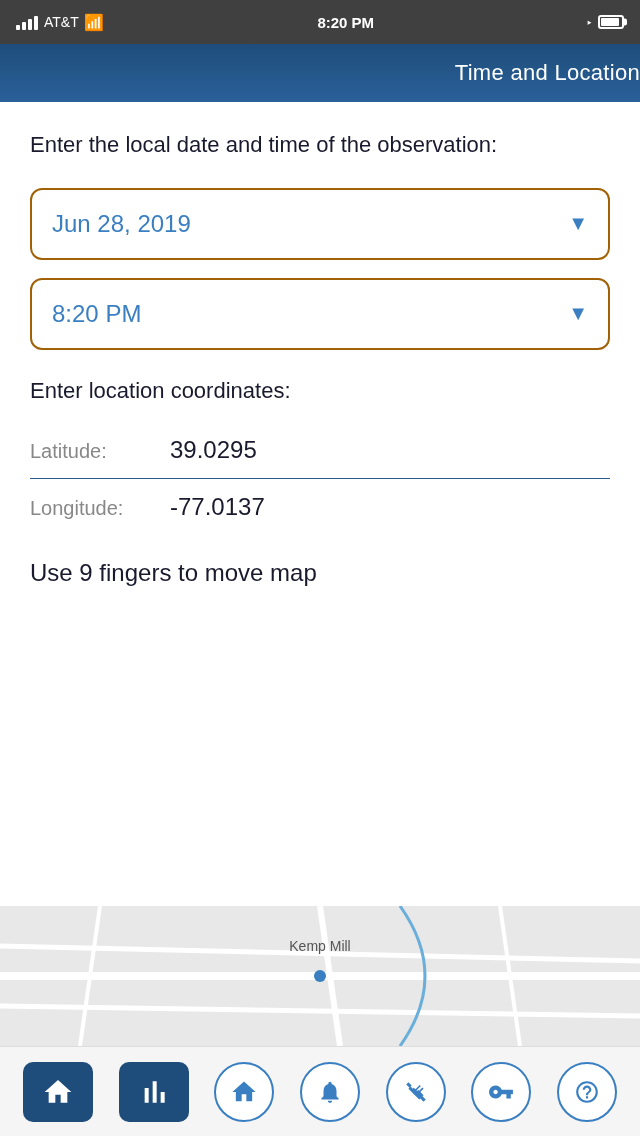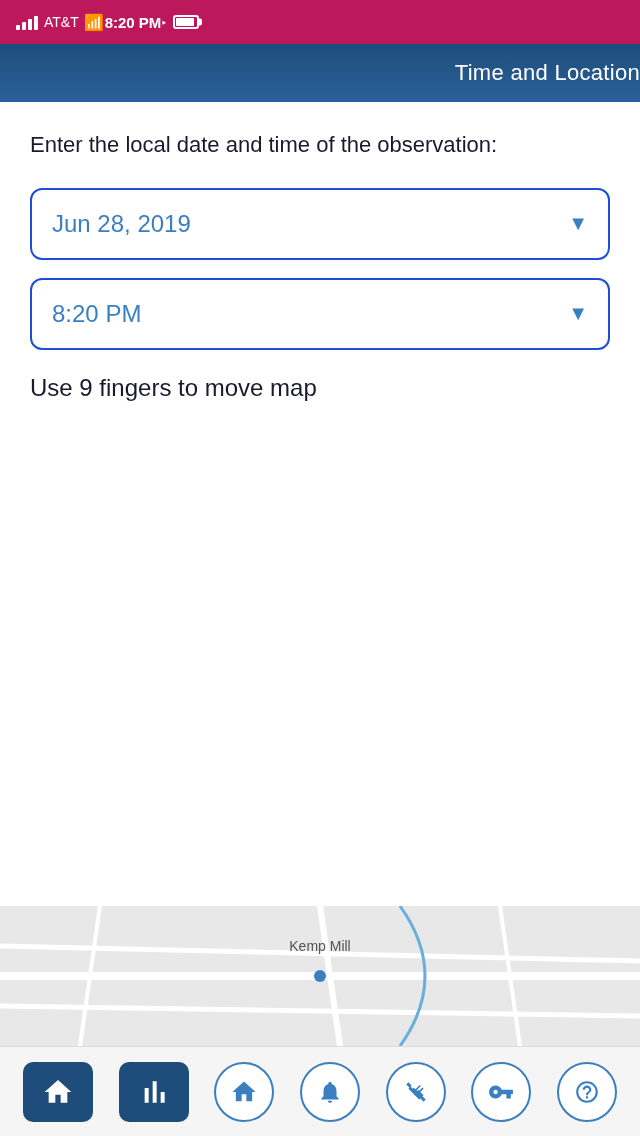--- a/index.html
+++ b/index.html
@@ -10,23 +10,24 @@
       font-family: -apple-system, 'Helvetica Neue', Arial, sans-serif;
       background: #fff;
       overflow: hidden;
       position: relative;
     }
 
     
     .status-bar {
       width: 100%;
       height: 44px;
-      background: #be185d;
-      display: flex;
-      align-items: center;
+      background: #404040;
+      display: flex;
+      align-items: center;
+      justify-content: space-between;
       padding: 0 16px;
       color: white;
       font-size: 14px;
       font-weight: 500;
     }
     .status-left { display: flex; align-items: center; gap: 6px; }
     .status-center { font-size: 15px; font-weight: 600; }
     .status-right { display: flex; align-items: center; gap: 6px; }
 
     
@@ -53,21 +54,21 @@
 
     .section-label {
       font-size: 22px;
       color: #1a1a2e;
       line-height: 1.35;
       margin-bottom: 28px;
       font-weight: 400;
     }
 
     .dropdown-container {
-      border: 2px solid #1d4ed8;
+      border: 2px solid #a16207;
       border-radius: 12px;
       padding: 0 20px;
       height: 72px;
       display: flex;
       align-items: center;
       justify-content: space-between;
       margin-bottom: 18px;
       background: #fff;
       cursor: pointer;
     }
@@ -262,20 +263,33 @@
   <div class="dropdown-container">
     <span class="dropdown-value">Jun 28, 2019</span>
     <span class="dropdown-arrow">▼</span>
   </div>
 
   <div class="dropdown-container">
     <span class="dropdown-value">8:20 PM</span>
     <span class="dropdown-arrow">▼</span>
   </div>
 
+  <div class="coordinates-section">
+    <p class="coordinates-label">Enter location coordinates:</p>
+
+    <div class="coord-row">
+      <span class="coord-key">Latitude:</span>
+      <span class="coord-val">39.0295</span>
+    </div>
+
+    <div class="coord-row" style="border-bottom: none;">
+      <span class="coord-key">Longitude:</span>
+      <span class="coord-val">-77.0137</span>
+    </div>
+  </div>
 
   <p class="map-hint">Use 9 fingers to move map</p>
 
 </div>
 
 <div class="map-area" style="position: absolute; bottom: 90px; left: 0; width: 100%; height: 140px;">
   <svg viewBox="0 0 640 140" xmlns="http://www.w3.org/2000/svg">
 
     <rect width="640" height="140" fill="#e8e8e8"></rect>
 

